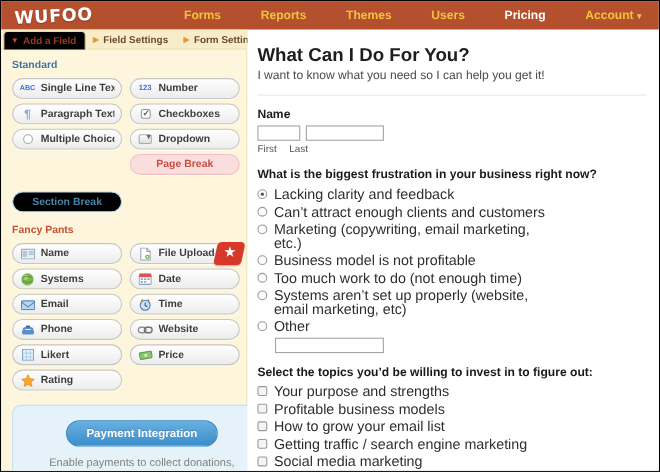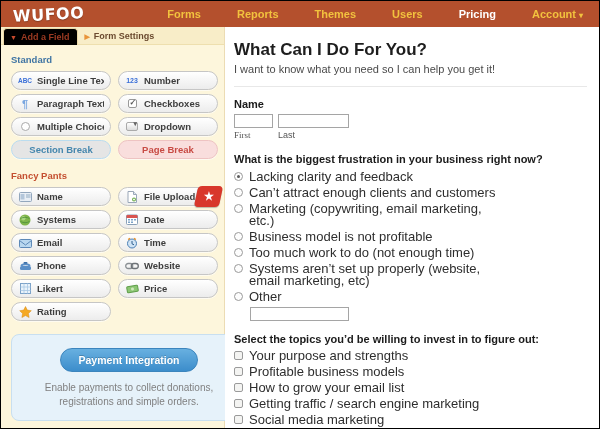--- a/index.html
+++ b/index.html
@@ -23,21 +23,21 @@
   .tab .tri{font-size:7px;color:#e8943a;line-height:1;}
   .tab.active{background:#000000;border:1px solid #ecd9a8;border-bottom:none;border-radius:4px 4px 0 0;color:#9c3a22;margin-bottom:-1px;position:relative;z-index:2;}
   .tab.active .tri{color:#c94a2d;}
   .panel{padding:7px 0 0 10px;}
   .sec-title{font-size:9.5px;font-weight:bold;margin:2px 0 6px;}
   .sec-title.standard{color:#3f74a3;}
   .sec-title.fancy{color:#c44f30;margin-top:11px;}
   .btn-grid{display:grid;grid-template-columns:100px 100px;column-gap:7px;row-gap:4px;}
   .fbtn{position:relative;height:19px;background:linear-gradient(#ffffff,#ececec);border:1px solid #c6c6c6;border-radius:10px;display:flex;align-items:center;padding:0 6px;gap:5px;font-size:9.5px;font-weight:bold;color:#3d3d3d;cursor:pointer;box-shadow:0 1px 0 rgba(255,255,255,.6);}
   .fbtn .lbl{white-space:nowrap;overflow:hidden;}
-  .fbtn.section-break{background:#e5e5e5;border-color:#badcef;color:#4586ad;justify-content:center;}
+  .fbtn.section-break{background:#000000;border-color:#badcef;color:#4586ad;justify-content:center;margin-top:34px;}
   .fbtn.page-break{background:#f9dedd;border-color:#eec3c2;color:#c84b44;justify-content:center;}
   .icon{display:inline-flex;align-items:center;justify-content:center;flex:none;width:14px;height:12px;}
   .i-abc::before{content:"ABC";font-size:6.5px;font-weight:bold;color:#3a6fd8;}
   .i-123::before{content:"123";font-size:7px;font-weight:bold;color:#3a6fd8;}
   .i-para::before{content:"¶";font-size:11px;font-weight:bold;color:#7ba7e0;}
   .i-check{width:9px;height:9px;border:1px solid #999;border-radius:2px;background:#fff;position:relative;}
   .i-check::before{content:"✓";font-size:8px;color:#555;position:absolute;top:-2px;left:1px;}
   .i-radio{width:9px;height:9px;border:1px solid #aaa;border-radius:50%;background:#fff;}
   .i-drop{width:12px;height:9px;border:1px solid #aaa;border-radius:2px;background:linear-gradient(#fff,#ddd);position:relative;}
   .i-drop::before{content:"▾";position:absolute;right:0px;top:-3px;font-size:7px;color:#666;}
@@ -50,21 +50,21 @@
   .main{position:absolute;top:26px;left:224px;right:0;bottom:0;background:#fff;padding:13px 12px 0 9px;}
   .form-title{font-size:17px;font-weight:bold;color:#1d1d1d;margin-bottom:3px;}
   .form-subtitle{font-size:11px;color:#4a4a4a;margin-bottom:11px;}
   .divider{border-top:1px solid #e8e8e8;margin-bottom:11px;}
   .q-label{font-size:11px;font-weight:bold;color:#1b1b1b;margin-bottom:4px;}
   .inputs-row{display:flex;gap:5px;}
   .txt{height:14px;border:1px solid #a5a5a5;background:#fff;font-size:10px;padding:0 2px;}
   .txt.first{width:39px;} .txt.last{width:71px;}
   .sublabels{display:flex;margin-top:2px;margin-bottom:13px;}
   .sublabel{font-size:9px;color:#555;}
-  .sublabel.first{width:44px;font-family:Liberation Serif, serif;}
+  .sublabel.first{width:29px;}
   .opt{display:flex;gap:6px;margin-bottom:4px;align-items:flex-start;cursor:pointer;}
   .radio{width:9px;height:9px;border:1px solid #9a9a9a;border-radius:50%;background:#fdfdfd;flex:none;margin-top:1px;position:relative;}
   .radio.selected::after{content:"";position:absolute;left:2px;top:2px;right:2px;bottom:2px;background:#5a5a5a;border-radius:50%;}
   .checkbox{width:9px;height:9px;border:1px solid #9a9a9a;border-radius:2px;background:#f4f4f2;flex:none;margin-top:1px;}
   .opt-label{font-size:13px;color:#2e2e2e;line-height:12px;max-width:256px;}
   .other-input{display:block;width:99px;margin:3px 0 10px 16px;}
   .group{margin-bottom:2px;}
   .q-label.gap{margin-top:12px;margin-bottom:5px;}
 </style>
 </head>
@@ -83,20 +83,24 @@
 </div>
 
 <div class="sidebar">
   <div class="tabstrip">
     <div class="tab active">
         <span class="tri">▼</span>
         <span>Add a Field</span>
       </div>
     <div class="tab">
         <span class="tri">▶</span>
+        <span>Field Settings</span>
+      </div>
+    <div class="tab">
+        <span class="tri">▶</span>
         <span>Form Settings</span>
       </div>
   </div>
 
   <div class="panel">
     <div class="sec-title standard">Standard</div>
 
     <div class="btn-grid">
       <div class="fbtn">
           <span class="icon i-abc"></span>

